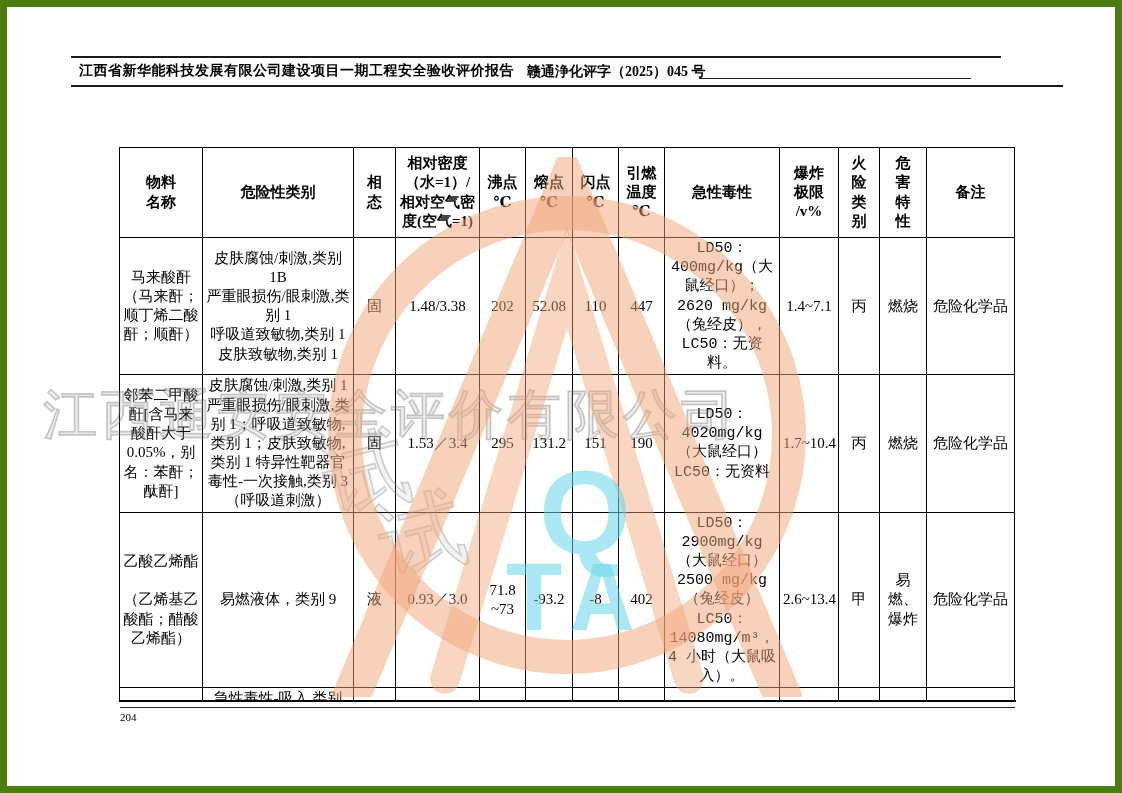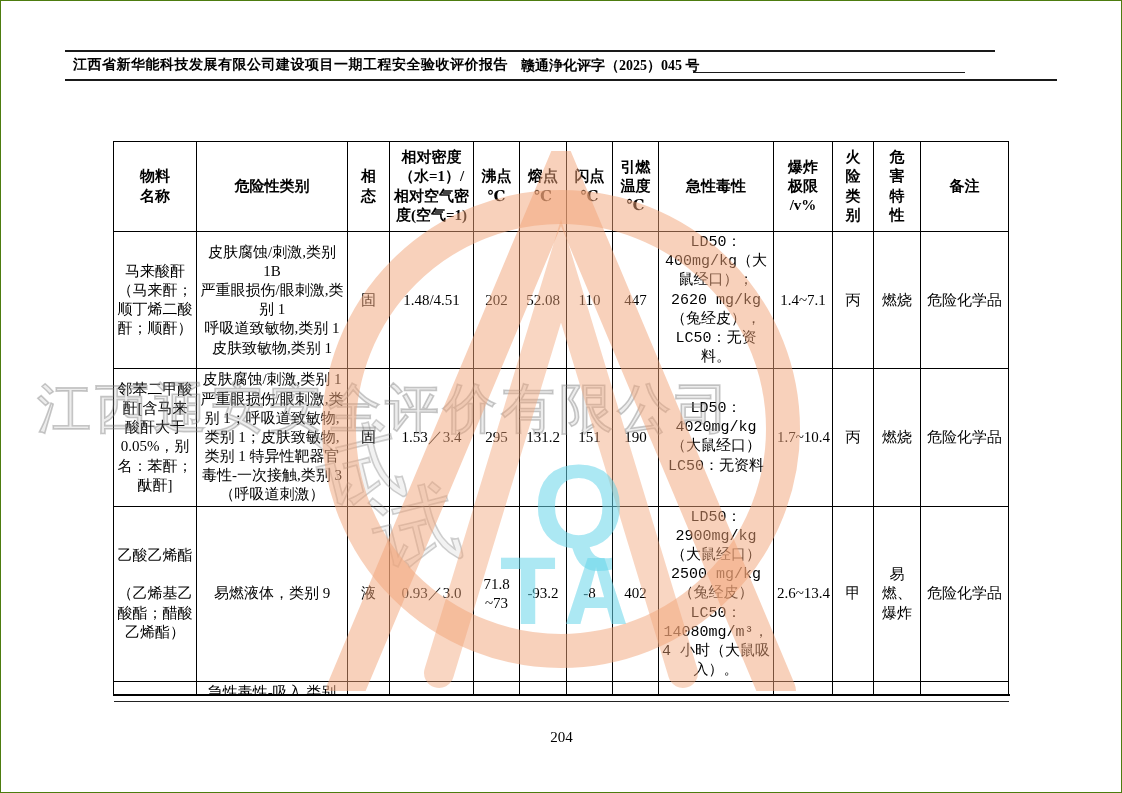--- a/index.html
+++ b/index.html
@@ -1,19 +1,19 @@
 <!DOCTYPE html>
 <html><head>
 <meta charset="utf-8">
 <style>
   html,body{margin:0;padding:0;background:#e8e8e8;}
   .page{
     position:relative;width:1122px;height:793px;background:#ffffff;
     font-family:"Liberation Serif","DejaVu Serif",serif;color:#000;
-    overflow:hidden;border:1px solid #4d7c0f;box-sizing:border-box;
+    overflow:hidden;border:7px solid #4d7c0f;box-sizing:border-box;
   }
   
   .hdr-rule-top{position:absolute;left:64px;top:49px;width:930px;border-top:2px solid #1a1a1a;}
   .hdr-left{position:absolute;left:72px;top:55px;font-size:14px;font-weight:bold;letter-spacing:.5px;}
   .hdr-right{position:absolute;left:520px;top:56px;font-size:14px;font-weight:bold;}
   .hdr-blank-line{position:absolute;left:692px;top:57px;width:272px;height:14px;border-bottom:1.6px solid #1a1a1a;}
   .hdr-rule-bottom{position:absolute;left:64px;top:78px;width:992px;border-top:2px solid #1a1a1a;}
   
   .tbl-title{position:absolute;left:113px;top:107px;width:895px;text-align:center;
     font-size:19px;font-weight:bold;letter-spacing:1px;}
@@ -27,21 +27,21 @@
     white-space:pre-line;line-height:1.28;background:transparent;
   }
   table.grid th{font-weight:bold;}
   td.left{text-align:left;margin-left:40px;}
   td.tox{font-size:13.5px;line-height:1.25;font-family:Liberation Mono, monospace;}
   td.num{font-size:14.5px;}
   tr.hrow{height:90px;} tr.r0{height:105px;} tr.r1{height:135px;} tr.r2{height:162px;} tr.r3{height:80px;}
   tr.r3 td{vertical-align:top;}
   .rule-under-table{position:absolute;left:113px;top:700px;width:895px;border-top:1.2px solid #222;}
   
-  .page-number{position:absolute;left:113px;top:704px;width:895px;text-align:center;font-size:15px;margin-top:24px;}
+  .page-number{position:absolute;left:113px;top:704px;width:895px;font-size:11px;}
   
   .wm{position:absolute;pointer-events:none;z-index:3;}
   .wm-svg{left:290px;top:150px;}
   .wm-company{
     left:36px;top:372px;width:1080px;white-space:nowrap;font-size:54px;letter-spacing:4px;
     font-family:"Liberation Serif","DejaVu Serif",serif;
     color:rgba(125,125,125,0.14);-webkit-text-stroke:1.6px rgba(120,120,120,0.40);
   }
   .wm-trial{
     font-size:86px;font-family:"Liberation Serif","DejaVu Serif",serif;
@@ -118,21 +118,21 @@
         <th>备注</th>
       </tr>
       <tr class="r0">
         <td>马来酸酐
 （马来酐；顺丁烯二酸酐；顺酐）</td>
         <td class="left">皮肤腐蚀/刺激,类别 1B
 严重眼损伤/眼刺激,类别 1
 呼吸道致敏物,类别 1
 皮肤致敏物,类别 1</td>
         <td>固</td>
-        <td class="num">1.48/4.51</td>
+        <td class="num">1.48/3.38</td>
         <td class="num">202</td>
         <td class="num">52.08</td>
         <td class="num">110</td>
         <td class="num">447</td>
         <td class="tox">LD50：
 400mg/kg（大鼠经口）；2620 mg/kg（兔经皮），
 LC50：无资料。</td>
         <td class="num">1.4~7.1</td>
         <td>丙</td>
         <td>燃烧</td>

